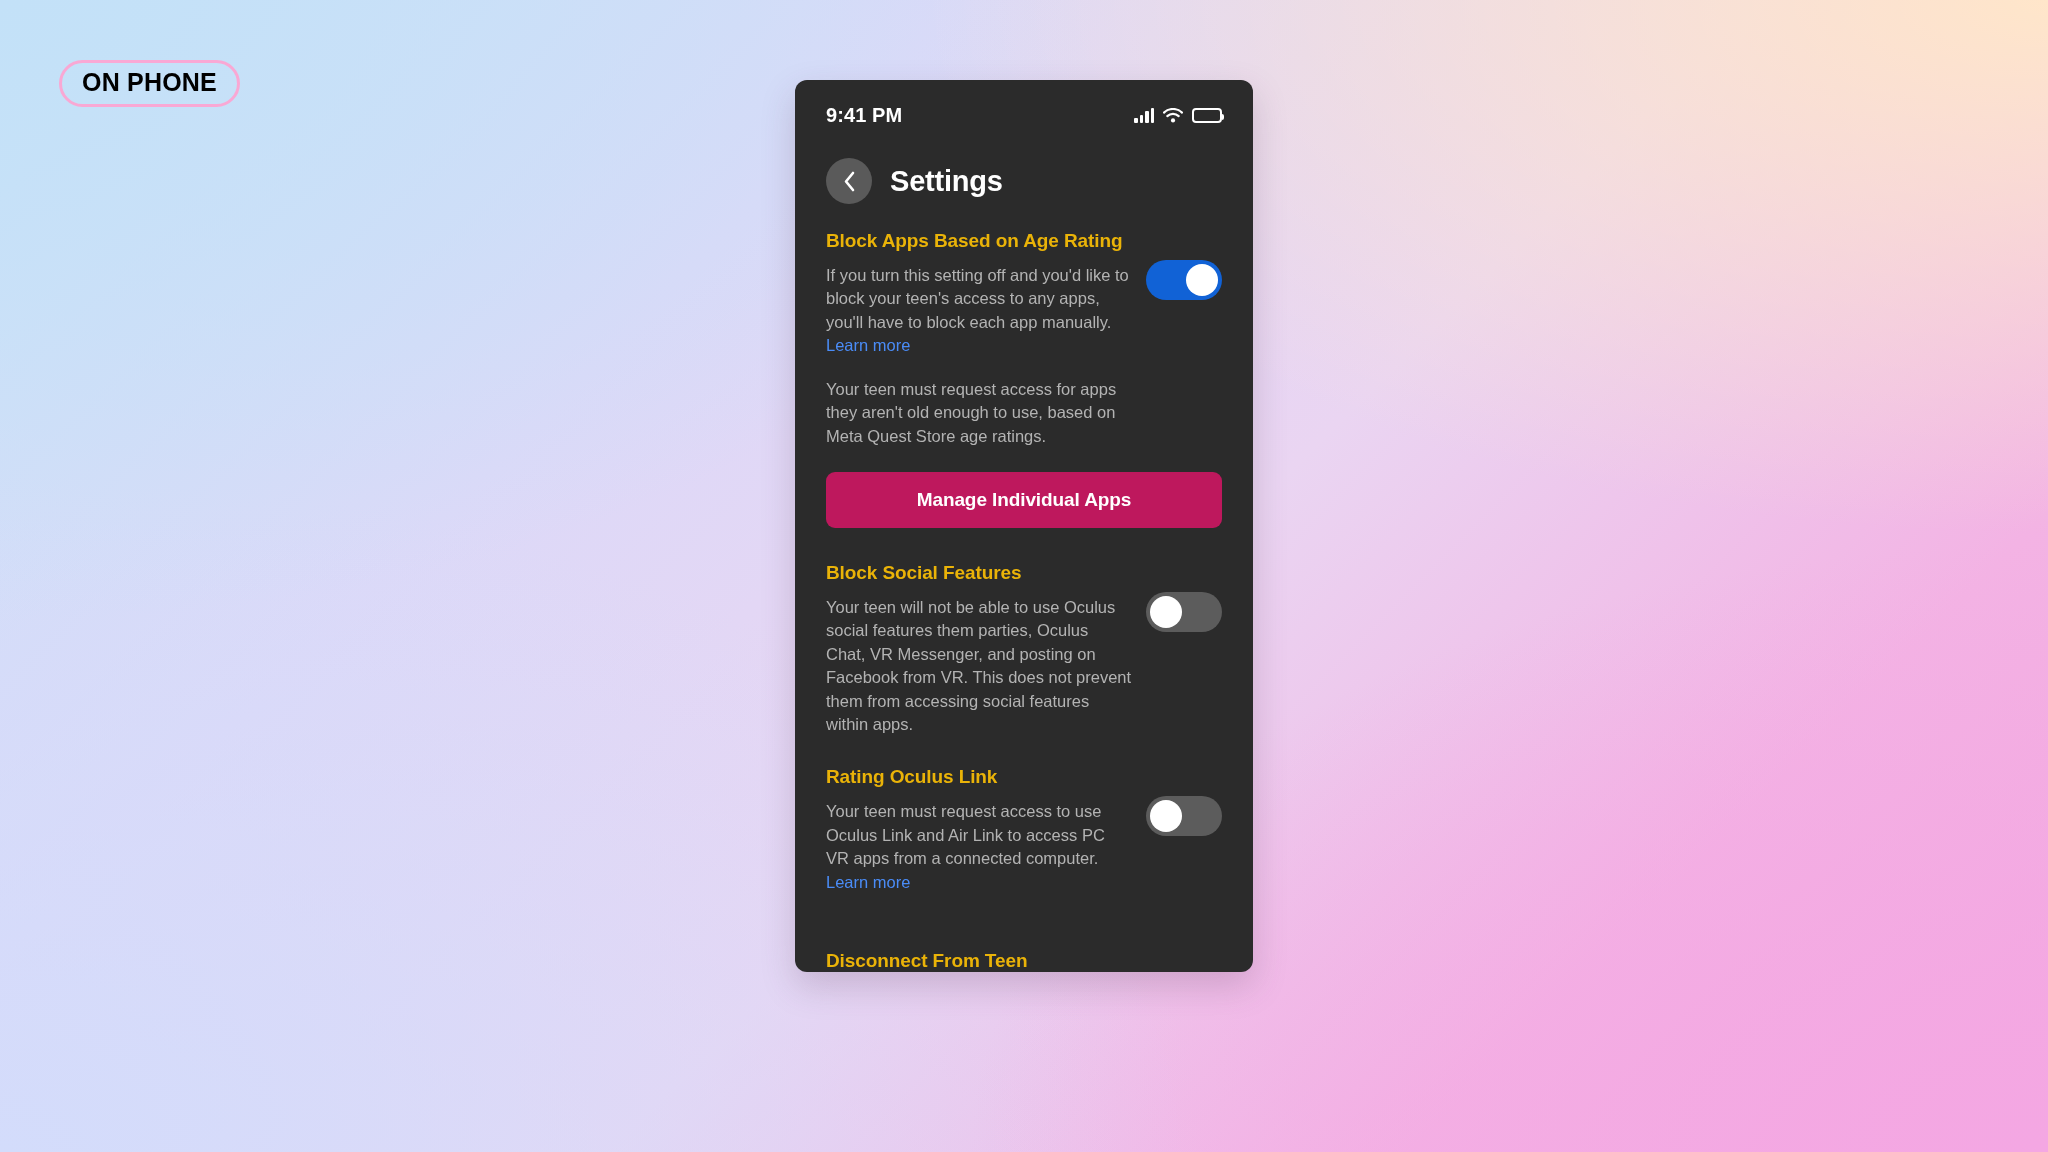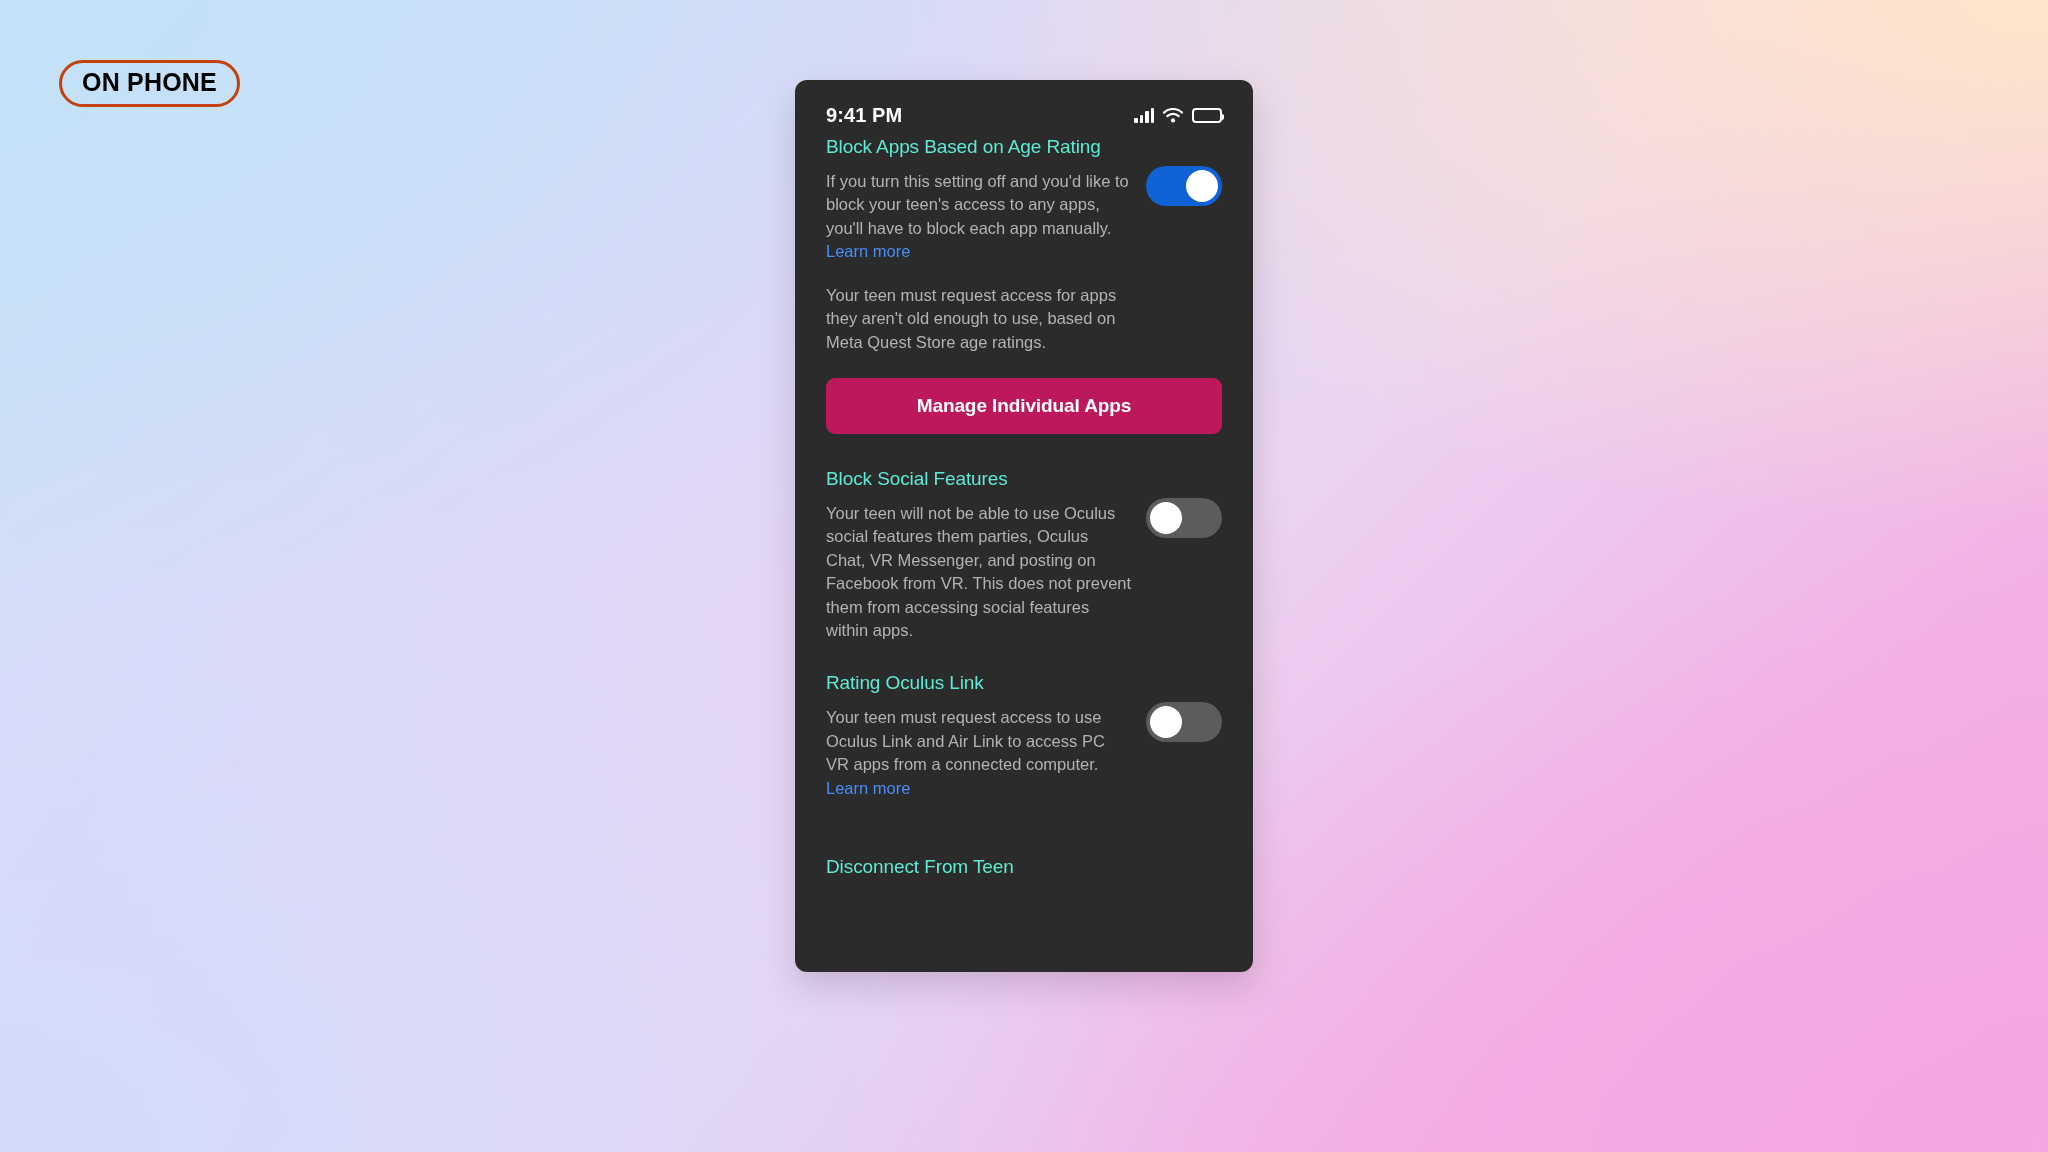--- a/index.html
+++ b/index.html
@@ -21,21 +21,21 @@
       radial-gradient(ellipse 95% 95% at 0% 100%,   #d3dcfb 0%, rgba(211,220,251,0) 62%),
       linear-gradient(135deg, #c9e3f8 0%, #dcd9f8 30%, #ead5f2 55%, #f3b3e4 80%, #f3a9df 100%);
   }
 
   
   .on-phone-badge {
     position: absolute;
     left: 59px;
     top: 60px;
     padding: 7px 20px 9px 20px;
-    border: 3px solid #c2410c;
+    border: 3px solid #f9a8d4;
     border-radius: 999px;
     font-size: 25px;
     font-weight: bold;
     letter-spacing: 0.2px;
     color: #000000;
     line-height: 1;
     white-space: nowrap;
   }
 
   
@@ -133,23 +133,23 @@
 
   .setting-row {
     display: flex;
     align-items: flex-start;
     justify-content: space-between;
     gap: 14px;
   }
   .setting-text { flex: 1 1 auto; max-width: 345px; }
 
   .setting-title {
-    color: #5eead4;
+    color: #eab308;
     font-size: 19px;
-    font-weight: normal;
+    font-weight: bold;
     letter-spacing: -0.1px;
     margin-bottom: 12px;
   }
   .setting-desc {
     color: #b3b3b3;
     font-size: 16.5px;
     line-height: 1.42;
   }
   .setting-desc + .setting-desc { margin-top: 20px; }
   .learn-more {
@@ -233,20 +233,30 @@
           <path d="M4.3 8.1 A8.4 8.4 0 0 1 15.7 8.1" stroke="#fff" stroke-width="2.2" stroke-linecap="round"></path>
           <circle cx="10" cy="12.4" r="2.1" fill="#fff"></circle>
         </svg>
       </span>
       <span class="ico-batt">
         <span class="fill"></span>
       </span>
     </div>
   </div>
 
+  <div class="screen-header">
+    <div class="back-button">
+      <span>
+        <svg width="13" height="21" viewBox="0 0 13 21" fill="none">
+          <path d="M10 2 L3 10.5 L10 19" stroke="#fff" stroke-width="2.6" stroke-linecap="round" stroke-linejoin="round"></path>
+        </svg>
+      </span>
+    </div>
+    <div class="screen-title">Settings</div>
+  </div>
 
   <div class="content">
 
     <div class="setting-row">
       <div class="setting-text">
         <div class="setting-title">Block Apps Based on Age Rating</div>
         <div class="setting-desc">
           <span>If you turn this setting off and you'd like to block your teen's access to any apps, you'll have to block each app manually.</span>
           <span class="learn-more">Learn more</span>
         </div>

